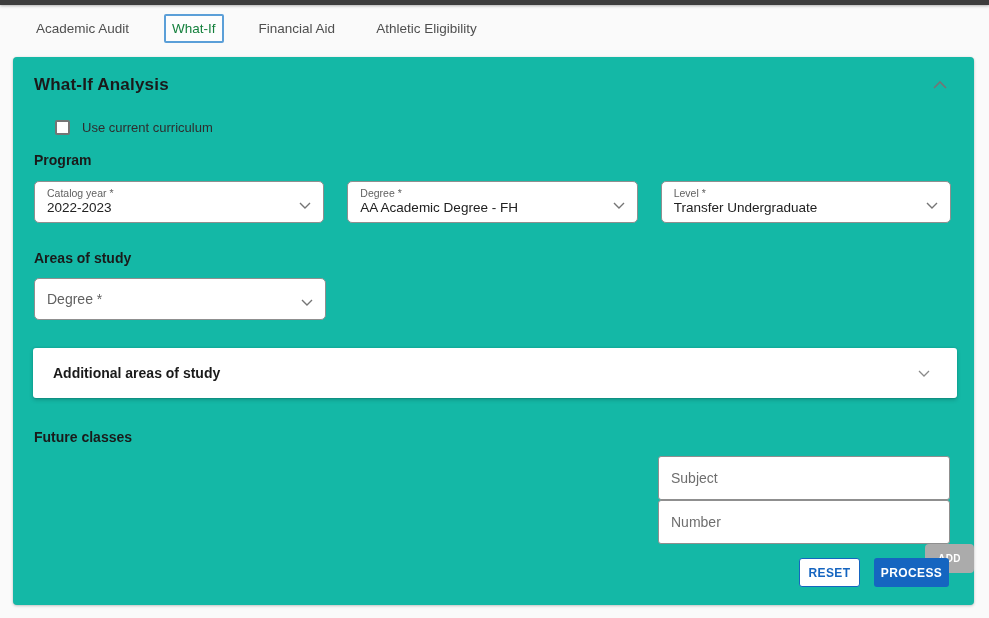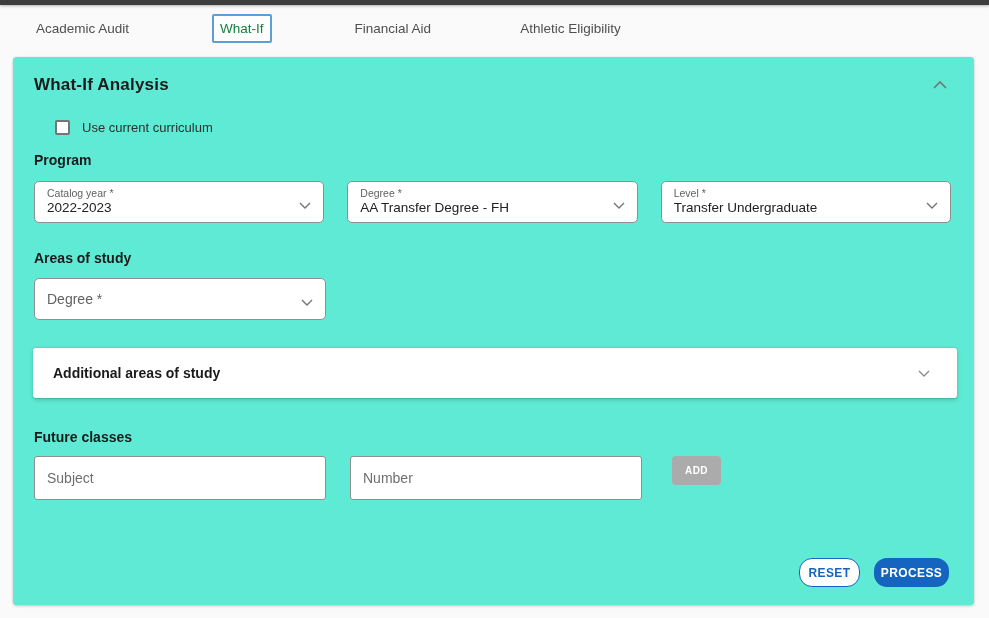--- a/index.html
+++ b/index.html
@@ -12,36 +12,36 @@
     overflow:hidden;
   }
   .topbar {
     position:absolute; top:0; left:0; width:100%; height:5px;
     background:#3d3d3d;
     box-shadow:0 1px 3px rgba(0,0,0,.3);
   }
   
   .tabbar {
     position:absolute; top:5px; left:0; width:100%; height:46px;
-    display:flex; align-items:center; padding-left:30px;gap:48px;
+    display:flex; align-items:center; padding-left:30px;
   }
   .tab {
     font-size:13.5px; color:#4f4f4f; margin-right:29px;
     padding:5px 6px; cursor:pointer; white-space:nowrap;
   }
   .tab.selected {
     color:#15803d;
     border:2px solid #5b9fd8;
     border-radius:2px;
     background:#fdfdfd;
   }
   
   .card {
     position:absolute; left:13px; top:57px; width:961px; height:548px;
-    background:#5eead4; border-radius:4px;
+    background:#14b8a6; border-radius:4px;
     box-shadow:0 1px 3px rgba(0,0,0,.22), 0 0 1px rgba(0,0,0,.12);
     padding-top:16px;
   }
   .card-header {
     display:flex; justify-content:space-between; align-items:center;
     padding:0 24px 0 21px; height:24px;
   }
   .card-title { font-size:17px; font-weight:700; color:#1a1a1a; letter-spacing:.2px; }
   .icon-btn { background:none; border:none; cursor:pointer; padding:2px; line-height:0; }
   
@@ -82,40 +82,40 @@
   
   .accordion {
     margin:28px auto 0 20px; width:924px; height:50px;
     background:#fff; border-radius:3px;
     box-shadow:0 2px 4px rgba(0,0,0,.18), 0 -1px 2px rgba(0,0,0,.06), 0 1px 1px rgba(0,0,0,.1);
     display:flex; align-items:center; justify-content:space-between;
     padding:0 26px 0 20px; cursor:pointer;
   }
   .accordion-label { font-size:14px; font-weight:700; color:#1a1a1a; }
   
-  .input-row { display:flex; align-items:flex-start; margin:11px 0 0 21px; }
+  .input-row { display:flex; align-items:flex-end; margin:11px 0 0 21px;flex-direction:column; }
   .text-input {
     width:292px; height:44px; border:1px solid #8f8f8f; border-radius:3px;
     font-family:inherit; font-size:14px; color:#212121; padding:0 12px;
     margin-right:24px; background:#fff;
   }
   .text-input::placeholder { color:#6e6e6e; opacity:1; }
   .add-btn {
     width:49px; height:29px; margin-left:6px;
     background:#ababab; color:#fff; border:none; border-radius:4px;
     font-family:inherit; font-size:10px; font-weight:700; letter-spacing:.5px;
     cursor:default;
   }
   
   .actions {
     position:absolute; right:25px; bottom:18px;
     display:flex; align-items:center;
   }
   .btn {
-    height:29px; border-radius:13px; font-family:inherit;
+    height:29px; border-radius:3px; font-family:inherit;
     font-size:12px; font-weight:700; letter-spacing:.4px; cursor:pointer;
   }
   .btn-reset {
     width:61px; background:#fff; color:#1565c0;
     border:1.5px solid #1565c0; margin-right:14px;
   }
   .btn-process {
     width:75px; background:#1565c0; color:#fff; border:none;
   }
 </style>
@@ -156,21 +156,21 @@
       <span class="flabel">Catalog year *</span>
       <span class="fvalue">2022-2023</span>
       <span class="chev">
         <svg width="14" height="9" viewBox="0 0 14 9">
             <polyline points="2,2 7,7 12,2" fill="none" stroke="#757575" stroke-width="1.4"></polyline>
           </svg>
       </span>
     </div>
     <div class="select-field">
       <span class="flabel">Degree *</span>
-      <span class="fvalue">AA Transfer Degree - FH</span>
+      <span class="fvalue">AA Academic Degree - FH</span>
       <span class="chev">
         <svg width="14" height="9" viewBox="0 0 14 9">
             <polyline points="2,2 7,7 12,2" fill="none" stroke="#757575" stroke-width="1.4"></polyline>
           </svg>
       </span>
     </div>
     <div class="select-field">
       <span class="flabel">Level *</span>
       <span class="fvalue">Transfer Undergraduate</span>
       <span class="chev">

